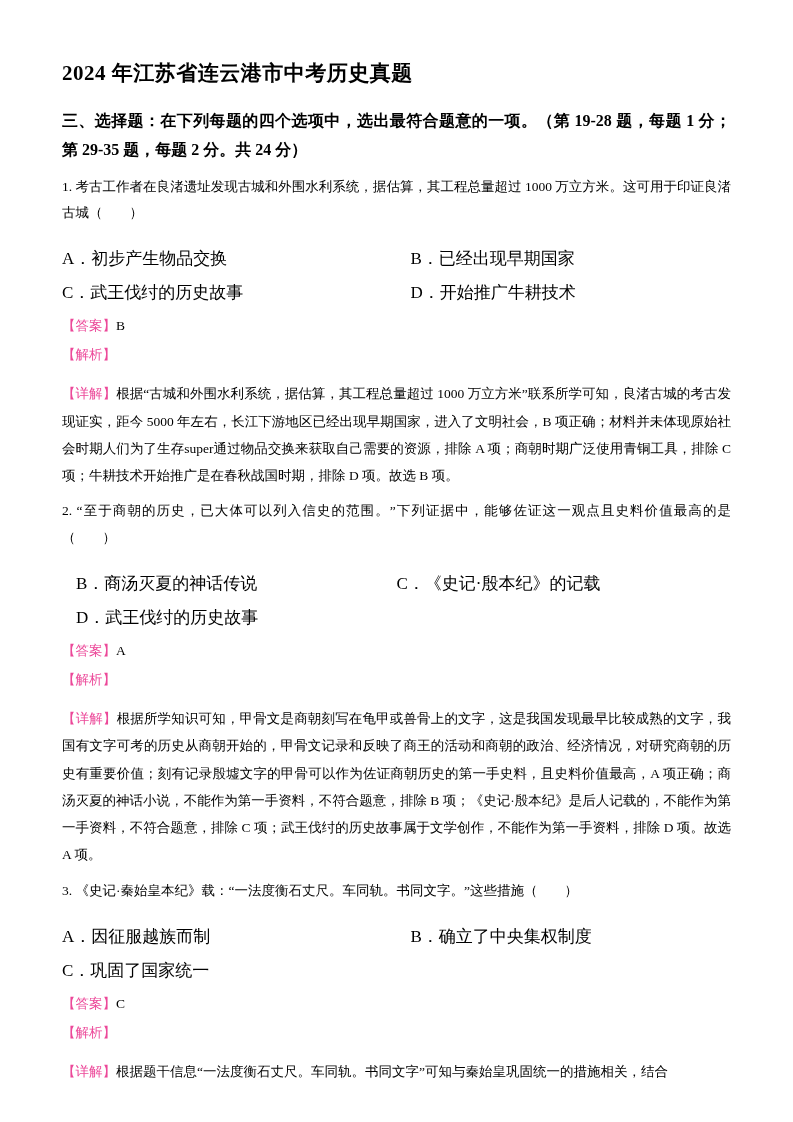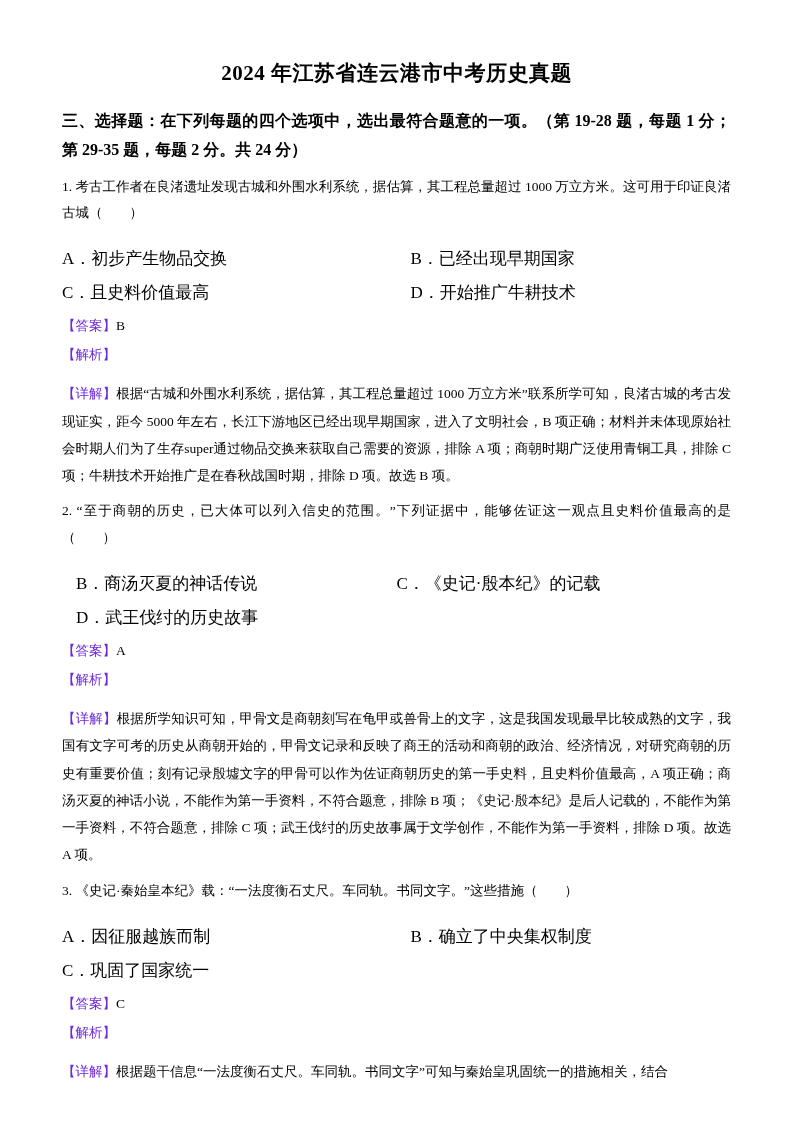--- a/index.html
+++ b/index.html
@@ -14,21 +14,21 @@
   .page {
     width: 793px;
     height: 1122px;
     box-sizing: border-box;
     padding: 52px 62px 40px 62px;
     position: relative;
     overflow: hidden;
     background: #ffffff;
   }
   .doc-title {
-    text-align: center;
+    text-align: left;
     font-size: 21px;
     font-weight: bold;
     letter-spacing: 0.5px;
     margin: 6px 0 16px 0;
     line-height: 1.5;
   }
   .section-head {
     font-size: 16px;
     font-weight: bold;
     line-height: 1.85;
@@ -55,21 +55,21 @@
   .opt.right {
     padding-left: 14px;
   }
   .ansline {
     font-size: 13.5px;
     line-height: 2.0;
     margin-top: 2px;
     color: #000;
   }
   .tagbox {
-    color: #6d28d9;
+    color: #ec4899;
   }
   .explain {
     font-size: 13.5px;
     line-height: 2.02;
     text-align: justify;
     margin-top: 12px;
   }
   .q-block {
     margin-bottom: 2px;
   }
@@ -84,21 +84,21 @@
   <div class="section-head">三、选择题：在下列每题的四个选项中，选出最符合题意的一项。（第 19-28 题，每题 1 分；第 29-35 题，每题 2 分。共 24 分）</div>
 
   <div class="q-block">
     <div class="q-stem">
       <span>1.</span>
       <span>考古工作者在良渚遗址发现古城和外围水利系统，据估算，其工程总量超过 1000 万立方米。这可用于印证良渚古城（　　）</span>
     </div>
     <div class="opts">
       <div class="opt">A．初步产生物品交换</div>
       <div class="opt right">B．已经出现早期国家</div>
-      <div class="opt">C．且史料价值最高</div>
+      <div class="opt">C．武王伐纣的历史故事</div>
       <div class="opt right">D．开始推广牛耕技术</div>
     </div>
     <div class="ansline">
       <span class="tagbox">【答案】</span><span>B</span>
     </div>
     <div class="ansline">
       <span class="tagbox">【解析】</span>
     </div>
     <div class="explain">
       <span class="tagbox">【详解】</span><span>根据“古城和外围水利系统，据估算，其工程总量超过 1000 万立方米”联系所学可知，良渚古城的考古发现证实，距今 5000 年左右，长江下游地区已经出现早期国家，进入了文明社会，B 项正确；材料并未体现原始社会时期人们为了生存super通过物品交换来获取自己需要的资源，排除 A 项；商朝时期广泛使用青铜工具，排除 C 项；牛耕技术开始推广是在春秋战国时期，排除 D 项。故选 B 项。</span>

